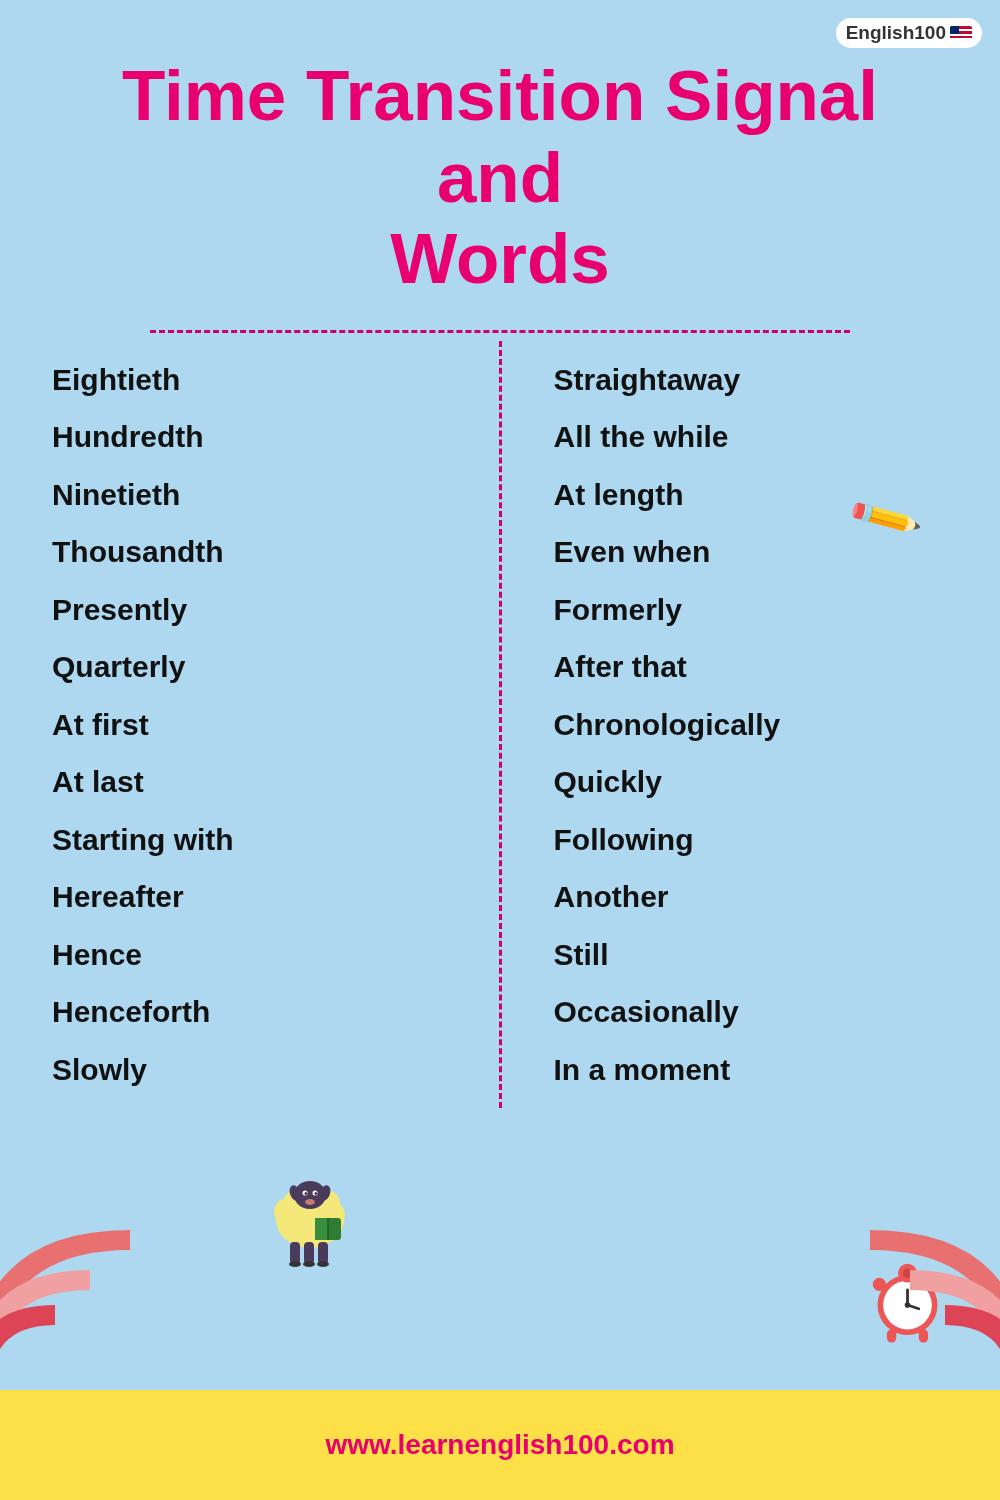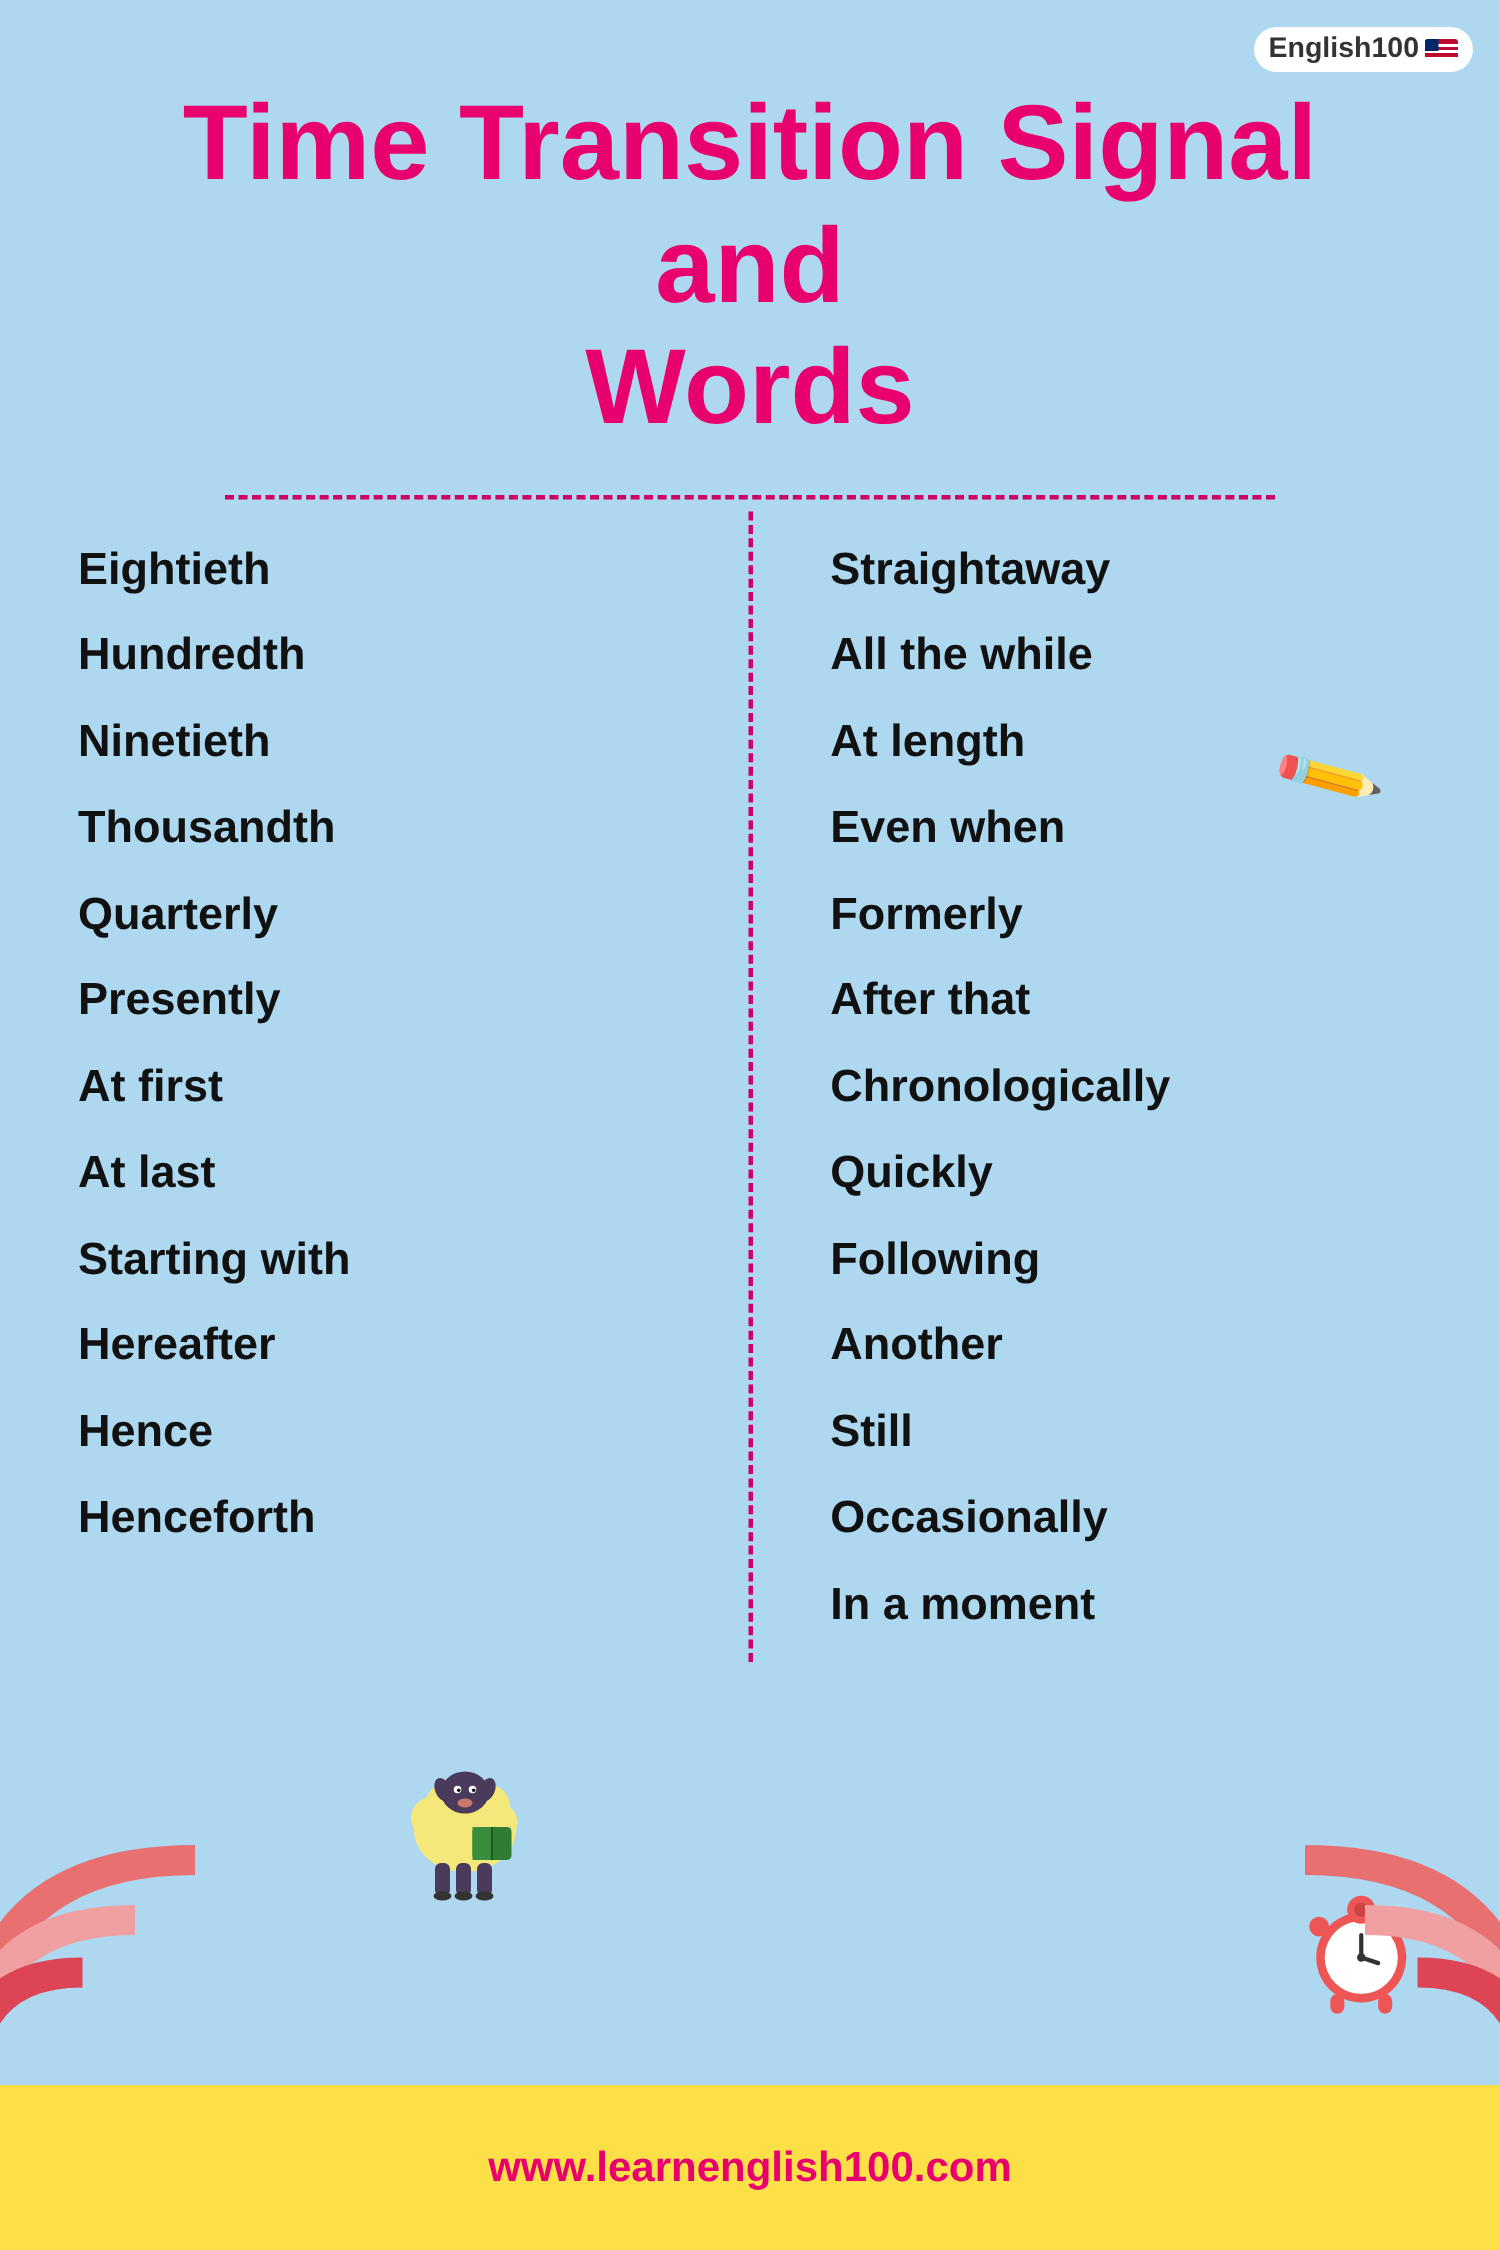--- a/index.html
+++ b/index.html
@@ -172,28 +172,29 @@
 </div>
 
 <hr class="divider-h">
 
 <div class="columns-wrapper">
   <div class="column column-left" id="left-col">
       <div class="word-item">Eightieth</div>
       <div class="word-item">Hundredth</div>
       <div class="word-item">Ninetieth</div>
       <div class="word-item">Thousandth</div>
+      <div class="word-item">Presently</div>
       <div class="word-item">Quarterly</div>
-      <div class="word-item">Presently</div>
       <div class="word-item">At first</div>
       <div class="word-item">At last</div>
       <div class="word-item">Starting with</div>
       <div class="word-item">Hereafter</div>
       <div class="word-item">Hence</div>
       <div class="word-item">Henceforth</div>
+      <div class="word-item">Slowly</div>
     </div>
   <div class="column column-right" id="right-col">
       <div class="word-item">Straightaway</div>
       <div class="word-item">All the while</div>
       <div class="word-item">At length</div>
       <div class="word-item">Even when</div>
       <div class="word-item">Formerly</div>
       <div class="word-item">After that</div>
       <div class="word-item">Chronologically</div>
       <div class="word-item">Quickly</div>

